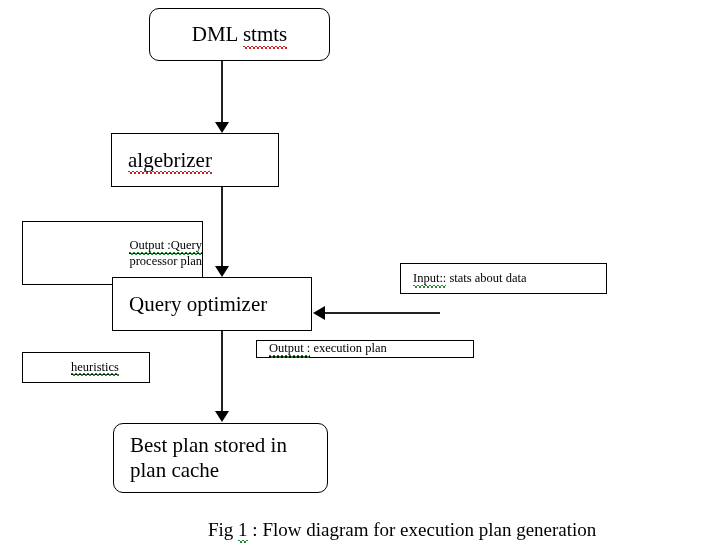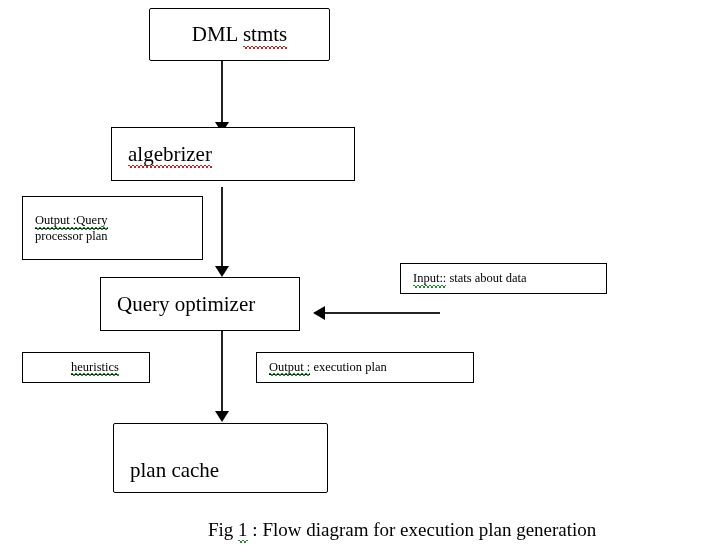--- a/index.html
+++ b/index.html
@@ -21,21 +21,21 @@
   .box {
     position: absolute;
     box-sizing: border-box;
     border: 1px solid #000000;
     background: #ffffff;
     display: flex;
     align-items: center;
     color: #000;
   }
   .box.rounded {
-    border-radius: 2px;
+    border-radius: 10px;
   }
   .box .label {
     display: block;
     padding-left: 16px;
     line-height: 1.18;
     white-space: pre-line;
     color: #000;
   }
   .box.center .label {
     width: 100%;
@@ -126,52 +126,52 @@
 
 <div id="canvas">
 
   <div class="box rounded node center" style="left:149px; top:8px; width:181px; height:53px;">
     <span class="label"><span>DML </span><span class="sq red">stmts</span></span>
   </div>
 
   <div class="vline" style="left:221px; top:61px; width:2px; height:63px;"></div>
   <div class="arrow-down" style="left:215px; top:122px;"></div>
 
-  <div class="box node" style="left:111px; top:127px; width:244px; height:54px;">
+  <div class="box node" style="left:111px; top:133px; width:168px; height:54px;">
     <span class="label"><span class="sq red">algebrizer</span></span>
   </div>
 
   <div class="vline" style="left:221px; top:187px; width:2px; height:81px;"></div>
   <div class="arrow-down" style="left:215px; top:266px;"></div>
 
-  <div class="box note" style="left:22px; top:196px; width:181px; height:64px;">
+  <div class="box note" style="left:22px; top:221px; width:181px; height:64px;justify-content:flex-end;">
     <span class="label"><span class="sq green uline">Output :Query</span><br><span>processor plan</span></span>
   </div>
 
-  <div class="box node" style="left:100px; top:277px; width:200px; height:54px;">
+  <div class="box node" style="left:112px; top:277px; width:200px; height:54px;">
     <span class="label">Query optimizer</span>
   </div>
 
   <div class="box note" style="left:400px; top:263px; width:207px; height:31px;">
     <span class="label"><span class="sq green">Input::</span><span> stats about data</span></span>
   </div>
 
   <div class="hline" style="left:325px; top:312px; width:115px; height:2px;"></div>
   <div class="arrow-left" style="left:313px; top:306px;"></div>
 
   <div class="vline" style="left:221px; top:331px; width:2px; height:82px;"></div>
   <div class="arrow-down" style="left:215px; top:411px;"></div>
 
   <div class="box note" style="left:22px; top:352px; width:128px; height:31px;padding-left:36px;">
     <span class="label"><span class="sq green uline">heuristics</span></span>
   </div>
 
-  <div class="box note" style="left:256px; top:352px; width:218px; height:31px;">
+  <div class="box note" style="left:256px; top:340px; width:218px; height:18px;">
     <span class="label"><span class="sq green uline">Output :</span><span> execution plan</span></span>
   </div>
 
   <div class="box rounded node two-line" style="left:113px; top:423px; width:215px; height:70px;">
-    <span class="label"><br><span>plan cache</span></span>
+    <span class="label"><span>Best plan stored in</span><br><span>plan cache</span></span>
   </div>
 
   <div id="caption"><span>Fig </span><span class="sq green">1</span><span> : Flow diagram for execution plan generation</span></div>
 
 </div>
 
 </body></html>

